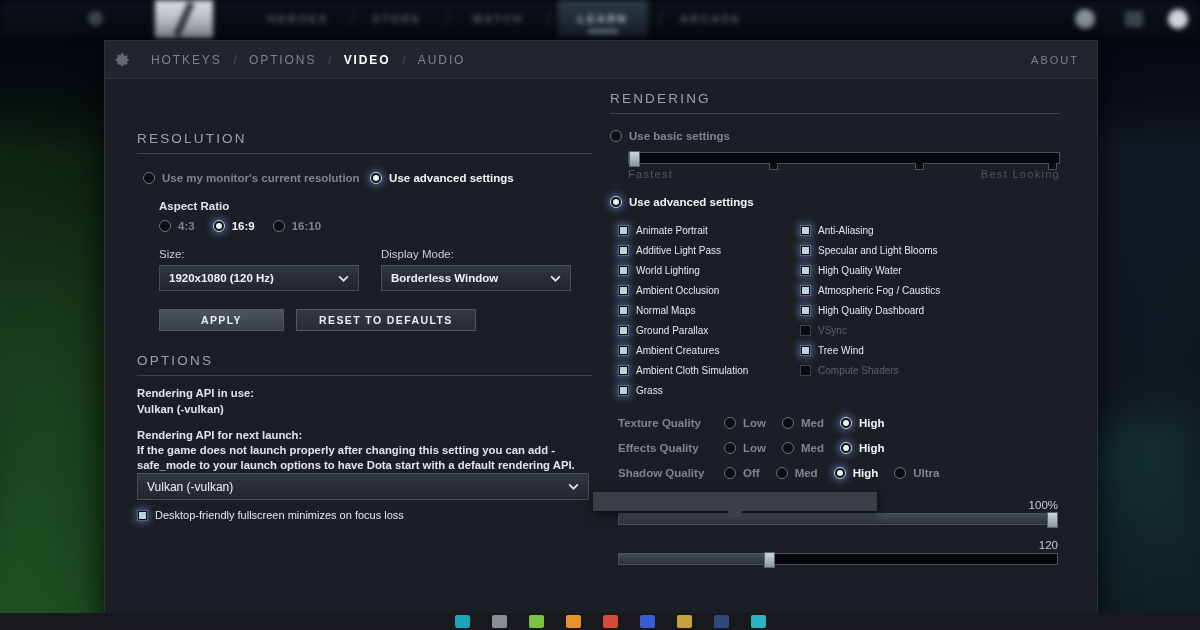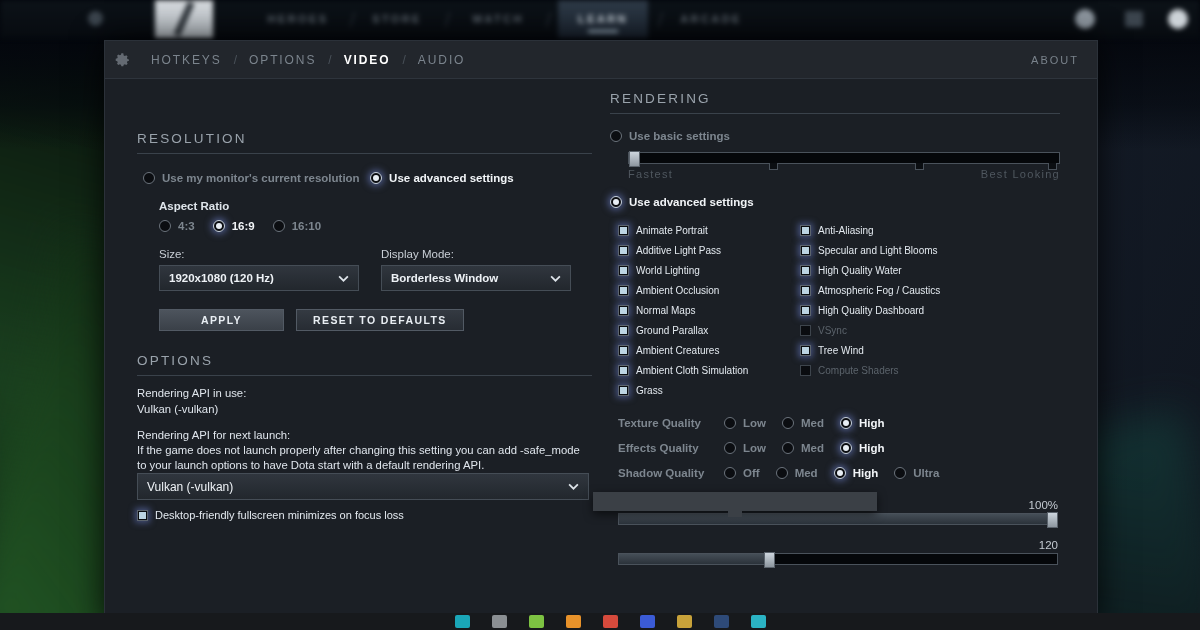--- a/index.html
+++ b/index.html
@@ -96,26 +96,26 @@
   
   .dd { height: 26px; background: linear-gradient(180deg,#30363e,#22272d);
      border: 1px solid #454d56; display: flex; align-items: center;
      padding: 0 9px; justify-content: space-between; cursor: pointer; gap: 20px; }
   .dd span.txt { font-size: 11.5px; color: #eef2f6; font-weight: bold; }
   .chev { width: 11px; height: 7px; flex: none; }
 
   
   .btn { height: 22px; display: inline-flex; align-items: center; justify-content: center;
      font-size: 10.5px; letter-spacing: 1.4px; font-weight: bold; color: #e9eef3;
-     border: 1px solid #525a64; cursor: pointer; padding: 0 16px; }
+     border: 1px solid #525a64; cursor: pointer; padding: 0 22px; }
   .btn.primary { background: linear-gradient(180deg,#4d545d,#3a4048); }
   .btn.secondary { background: linear-gradient(180deg,#343a42,#272c33); }
 
   .para { font-size: 11.3px; color: #dfe5ec; line-height: 15px; }
-  .para.b { font-weight: normal; }
+  .para.b { font-weight: bold; }
 
   
   .track { position: relative; height: 12px; background: #05070a;
      border: 1px solid #4a525b; }
   .track .fill { position: absolute; left: 0; top: 0; bottom: 0;
      background: linear-gradient(180deg,#454e57,#2b323a); }
   .knob { position: absolute; top: -2px; width: 11px; height: 16px;
      background: linear-gradient(180deg,#cdd5dd,#8d969f); border: 1px solid #5b636c; }
   .notch { position: absolute; top: 10px; width: 9px; height: 7px;
      border: 1px solid #4a525b; border-top: none; background: #0b0e12; }

